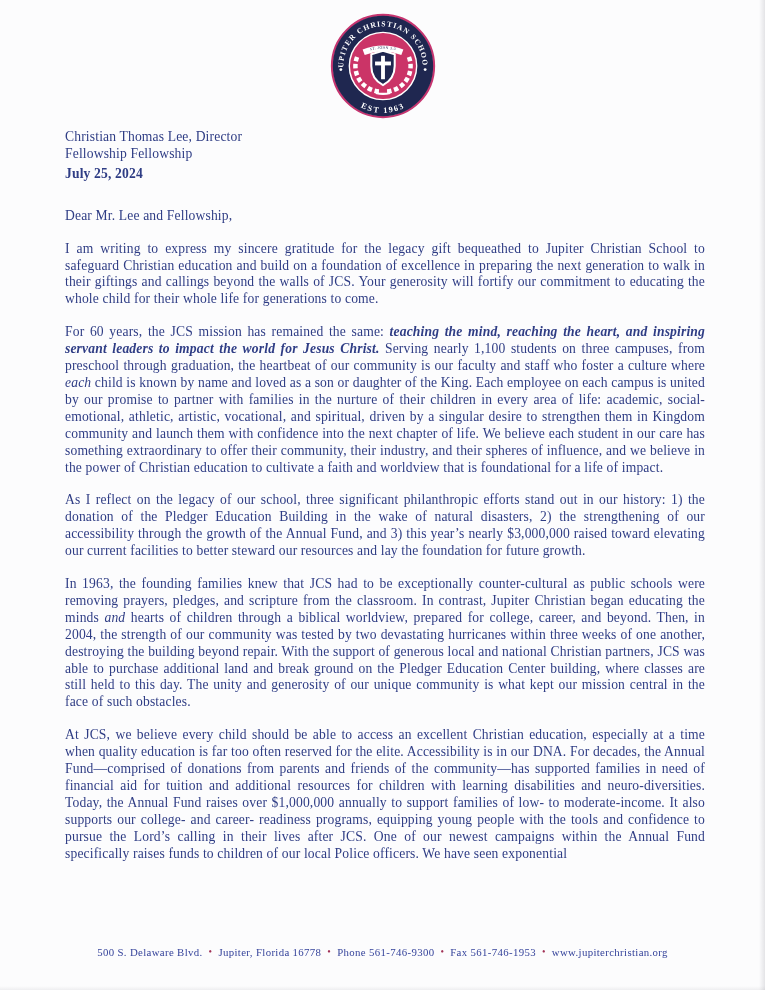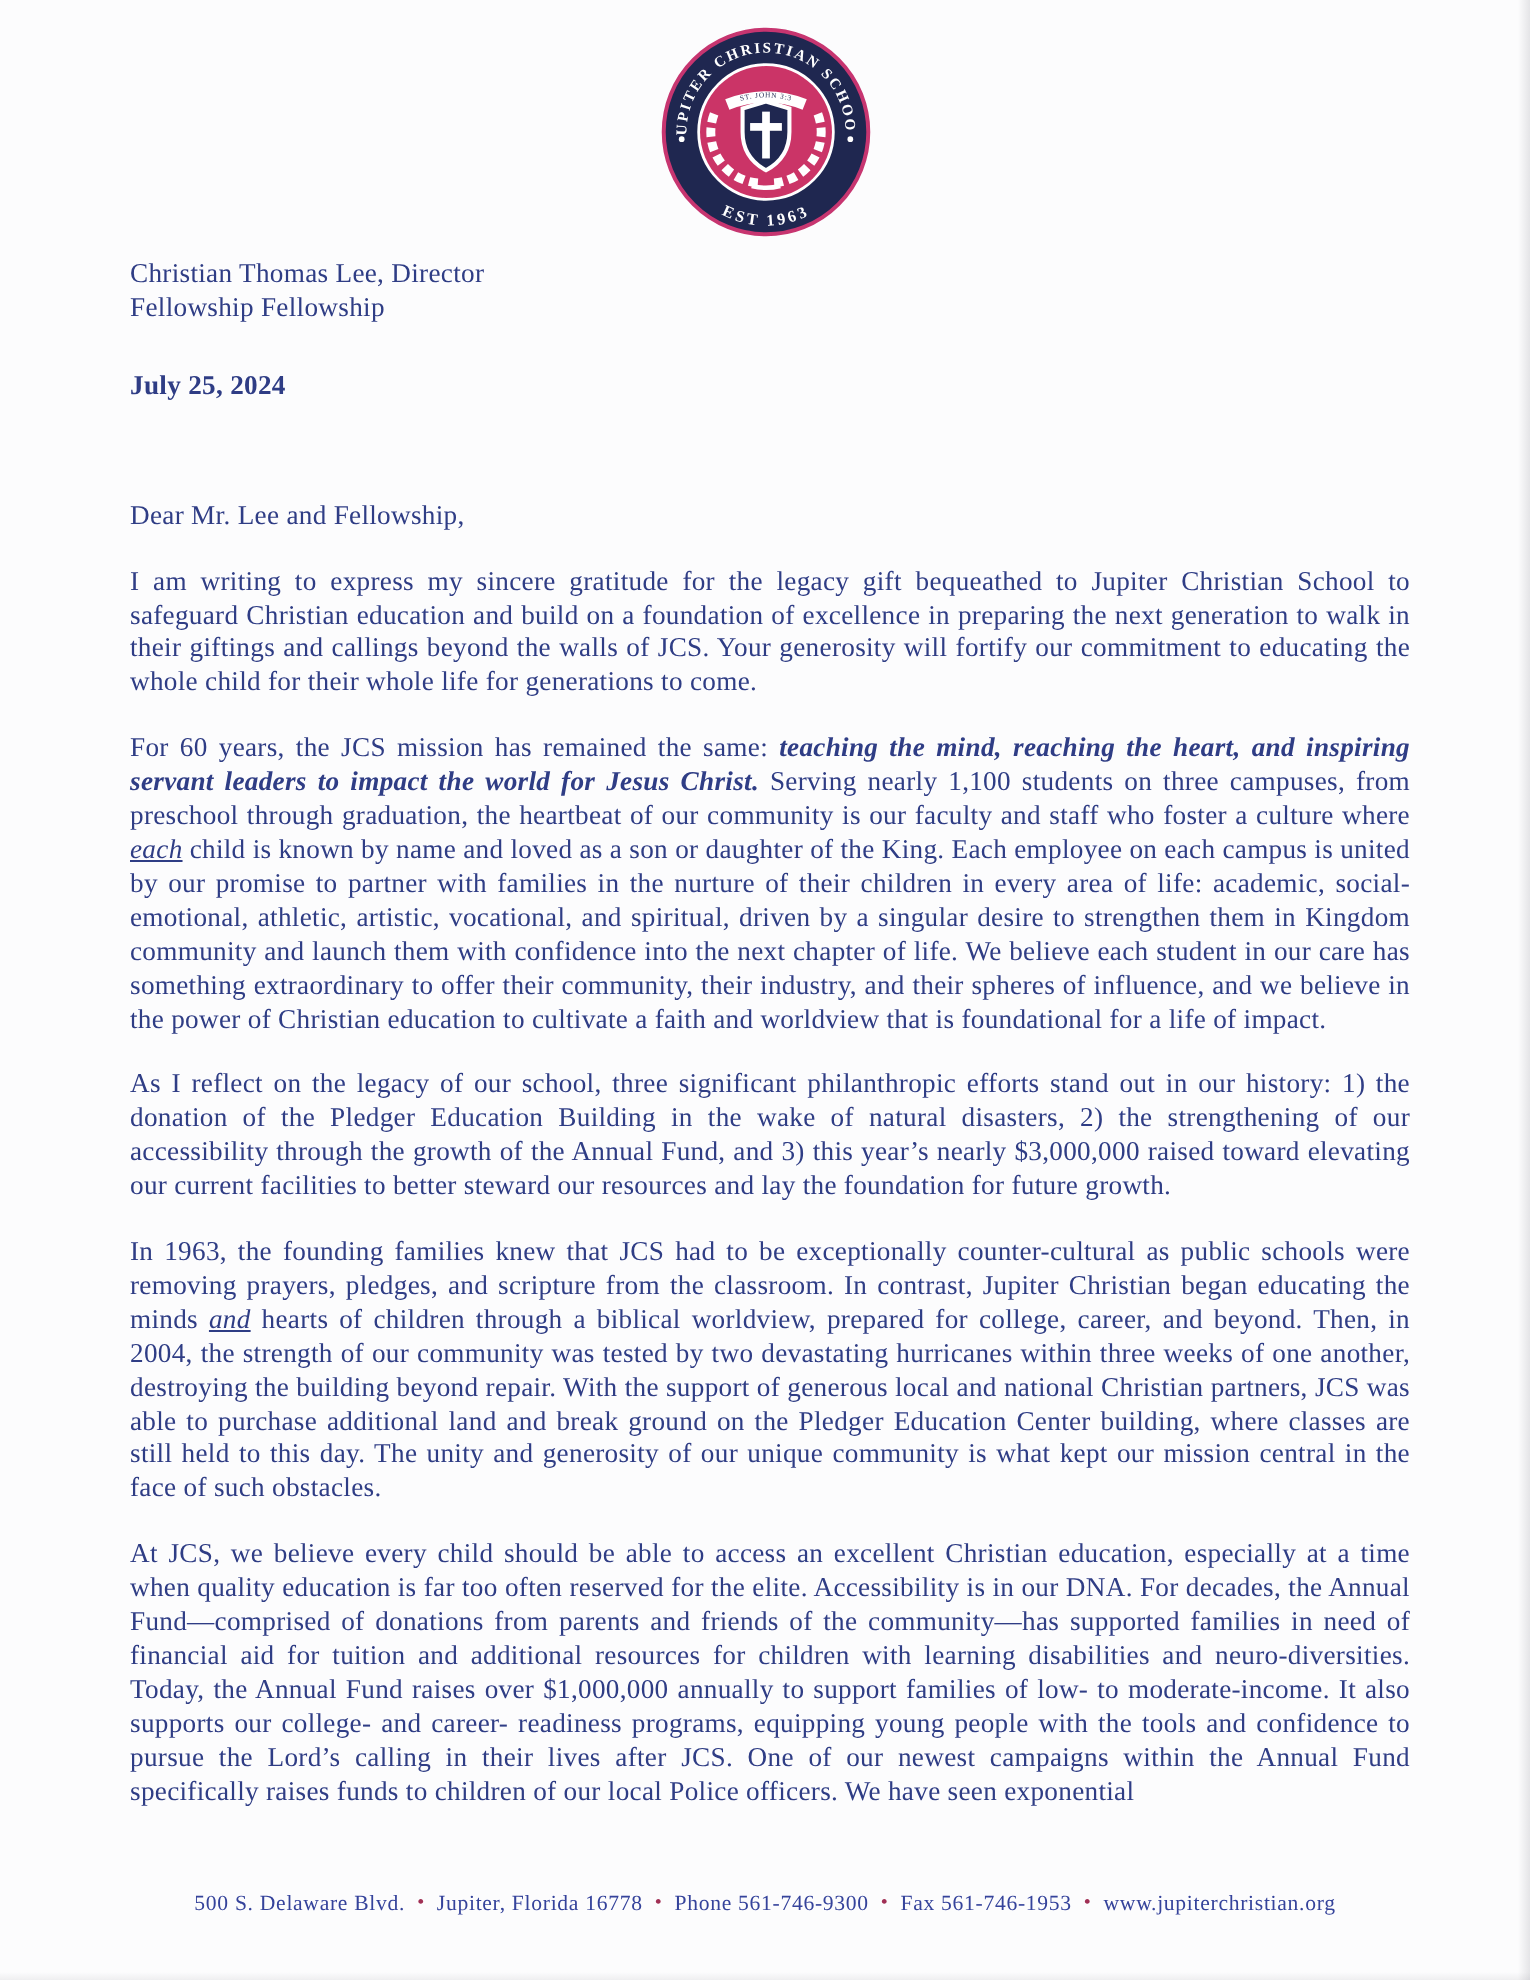--- a/index.html
+++ b/index.html
@@ -23,25 +23,25 @@
   .letterhead{
     position:absolute;top:13px;left:0;right:0;
     display:flex;justify-content:center;
   }
   .content{
     position:absolute;top:129px;left:65px;width:640px;
     font-size:13.6px;line-height:16.9px;
     letter-spacing:0.15px;
   }
   .r-line{font-weight:normal;}
-  .date{font-weight:bold;margin-top:22px;}
-  .salutation{margin-top:48px;}
+  .date{font-weight:bold;margin-top:3px;}
+  .salutation{margin-top:25px;}
   p.par{margin:16px 0 0 0;text-align:justify;}
   .bi{font-weight:bold;font-style:italic;}
-  em{font-style:italic;text-decoration:underline;}
+  em{font-style:italic;}
   .footer{
     position:absolute;left:0;right:0;bottom:32px;
     text-align:center;
     font-size:10.8px;letter-spacing:0.35px;
     color:#35439b;
     white-space:nowrap;
   }
   .dot{color:#a13055;padding:0 6px;font-size:10px;position:relative;top:-1px;}
   svg text{font-family:"Liberation Serif","DejaVu Serif",serif;}
 </style>

